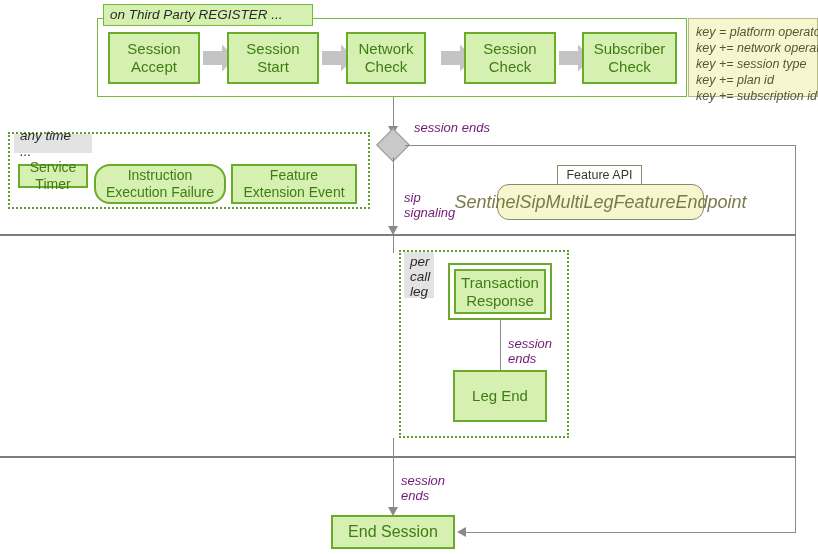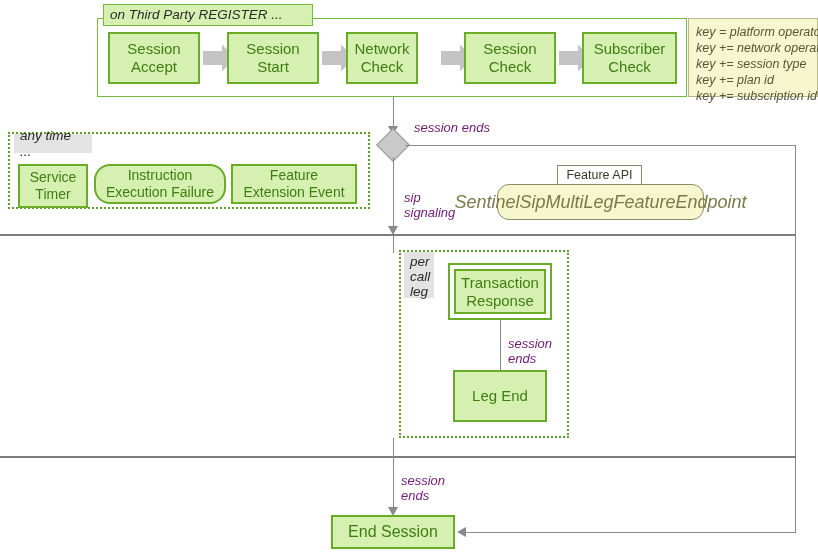--- a/index.html
+++ b/index.html
@@ -180,21 +180,21 @@
   <div class="gbox" style="left:227px;top:32px;width:92px;height:52px;white-space:pre-line;">Session
 Start</div>
 
   <div class="chevwrap" style="left:322px;top:44px;width:32px;height:28px;">
     <div class="chev" style="left:0;top:0;width:100%;height:100%;background:transparent;">
       <div class="shaft"></div>
         <div class="head"></div>
     </div>
   </div>
 
-  <div class="gbox" style="left:346px;top:32px;width:72px;height:52px;white-space:pre-line;">Network
+  <div class="gbox" style="left:346px;top:32px;width:80px;height:52px;white-space:pre-line;">Network
 Check</div>
 
   <div class="chevwrap" style="left:441px;top:44px;width:32px;height:28px;">
     <div class="chev" style="left:0;top:0;width:100%;height:100%;background:transparent;">
       <div class="shaft"></div>
         <div class="head"></div>
     </div>
   </div>
 
   <div class="gbox" style="left:464px;top:32px;width:92px;height:52px;white-space:pre-line;">Session
@@ -234,21 +234,21 @@
   <div class="arrowdown" style="left:388px;top:226px;"></div>
   <div class="edge-label" style="left:404px;top:190px;">sip
 signaling</div>
 
   <div class="hline thick" style="left:0px;top:234px;width:796px;"></div>
   <div class="hline thick" style="left:0px;top:456px;width:796px;"></div>
 
   <div class="dotted-green" style="left:8px;top:132px;width:362px;height:77px;"></div>
   <div class="tag-label tag-grey" style="left:14px;top:134px;width:78px;height:19px;">any time ...</div>
 
-  <div class="gbox" style="left:18px;top:164px;width:70px;height:44px;white-space:pre-line;font-size:14px;">Service
+  <div class="gbox" style="left:18px;top:164px;width:70px;height:24px;white-space:pre-line;font-size:14px;">Service
 Timer</div>
   <div class="gbox" style="left:94px;top:164px;width:132px;height:40px;white-space:pre-line;font-size:14px;border-radius:16px;">Instruction
 Execution Failure</div>
   <div class="gbox" style="left:231px;top:164px;width:126px;height:40px;white-space:pre-line;font-size:14px;">Feature
 Extension Event</div>
 
   <div class="api-tab" style="left:557px;top:165px;width:85px;height:20px;">Feature API</div>
   <div class="api-body" style="left:497px;top:184px;width:207px;height:36px;">SentinelSipMultiLegFeatureEndpoint</div>
 
   <div class="dotted-green" style="left:399px;top:250px;width:170px;height:188px;"></div>

